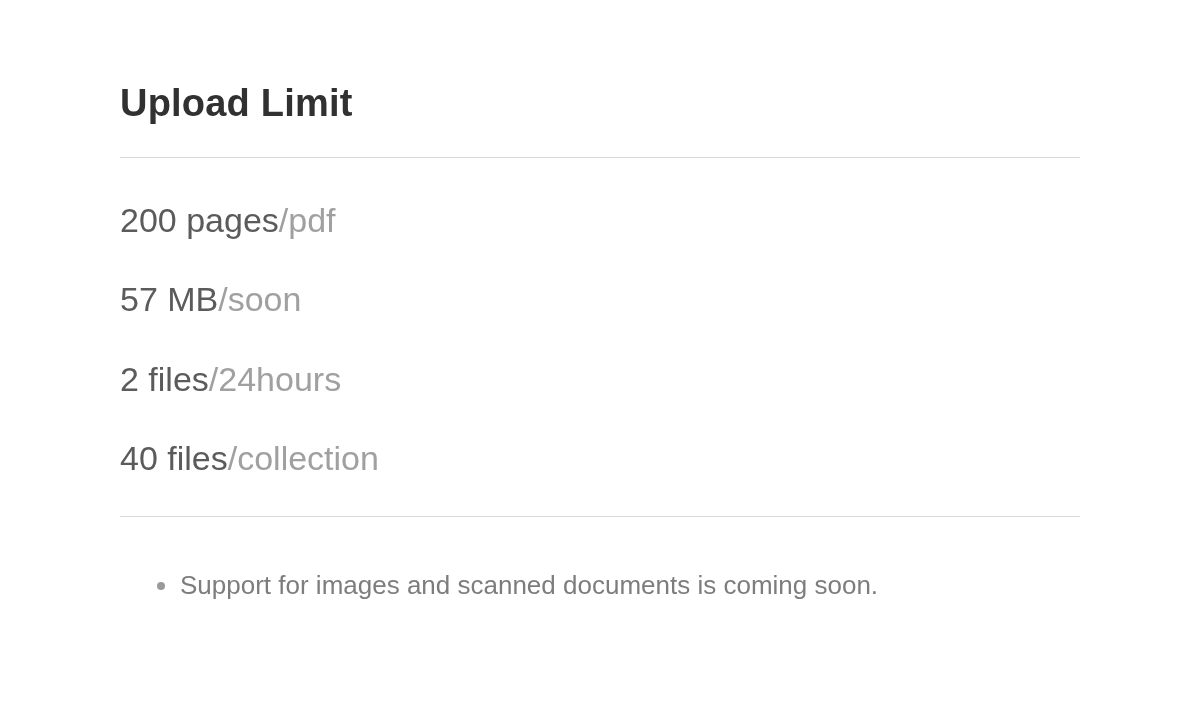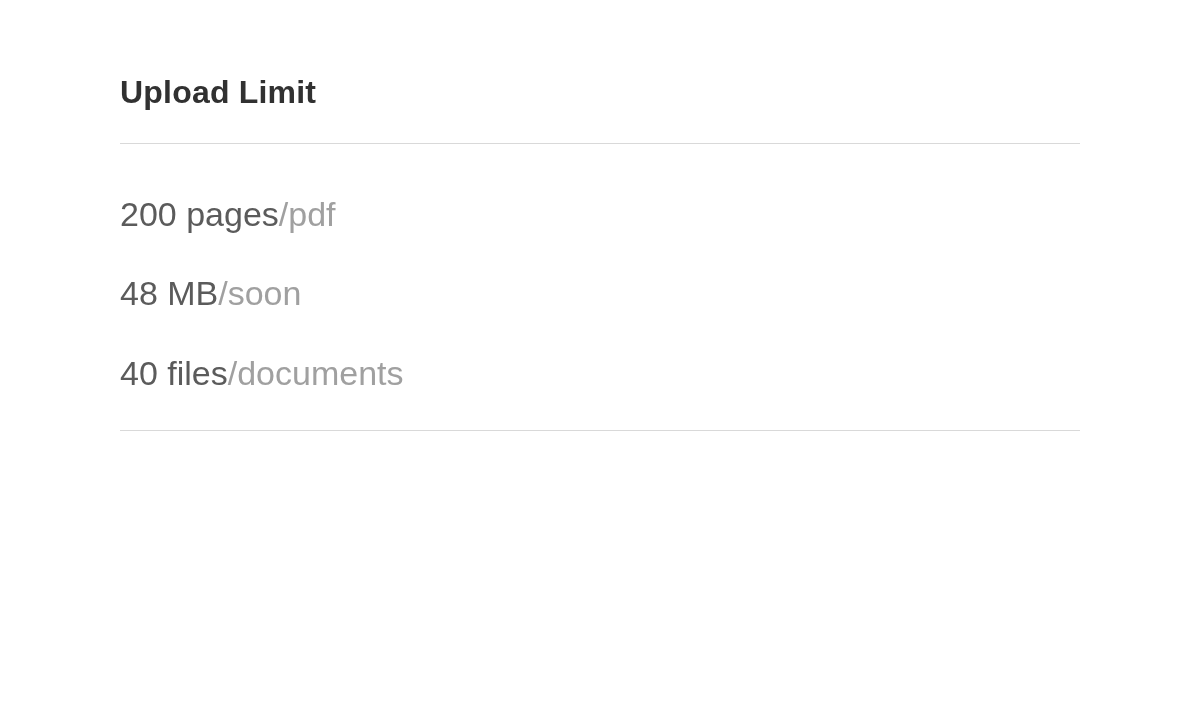--- a/index.html
+++ b/index.html
@@ -9,38 +9,38 @@
     height: 710px;
     background: #ffffff;
     font-family: "Avenir Next", "Avenir", "Helvetica Neue", Arial, sans-serif;
     -webkit-font-smoothing: antialiased;
   }
   .container {
     box-sizing: border-box;
     padding: 70px 120px 0 120px;
   }
   .heading {
-    font-size: 32px;
+    font-size: 38px;
     font-weight: 700;
     color: #313131;
     letter-spacing: 0.2px;
-    margin: 4px 0 32px 0;
+    margin: 12px 0 32px 0;
   }
   hr.divider {
     border: none;
     border-top: 1px solid #d9d9d9;
     margin: 0;
   }
   .limits {
     padding: 40px 0 38px 0;
   }
   .limit-row {
     font-size: 34px;
     line-height: 1.1;
-    margin: 12px 0 42px 0;
+    margin: 4px 0 42px 0;
     color: #5b5b5b;
   }
   .limit-row:last-child {
     margin-bottom: 0;
   }
   .limit-row .value {
     color: #5b5b5b;
   }
   .limit-row .unit {
     color: #a0a0a0;
@@ -67,23 +67,29 @@
 
   <h1 class="heading">Upload Limit</h1>
 
   <hr class="divider">
 
   <div class="limits">
     <p class="limit-row">
       <span class="value">200 pages</span><span class="unit">/pdf</span>
     </p>
     <p class="limit-row">
-      <span class="value">48 MB</span><span class="unit">/soon</span>
+      <span class="value">57 MB</span><span class="unit">/soon</span>
     </p>
     <p class="limit-row">
-      <span class="value">40 files</span><span class="unit">/documents</span>
+      <span class="value">2 files</span><span class="unit">/24hours</span>
+    </p>
+    <p class="limit-row">
+      <span class="value">40 files</span><span class="unit">/collection</span>
     </p>
   </div>
 
   <hr class="divider">
 
+  <ul class="notes">
+    <li>Support for images and scanned documents is coming soon.</li>
+  </ul>
 
 </div>
 
 </body></html>

